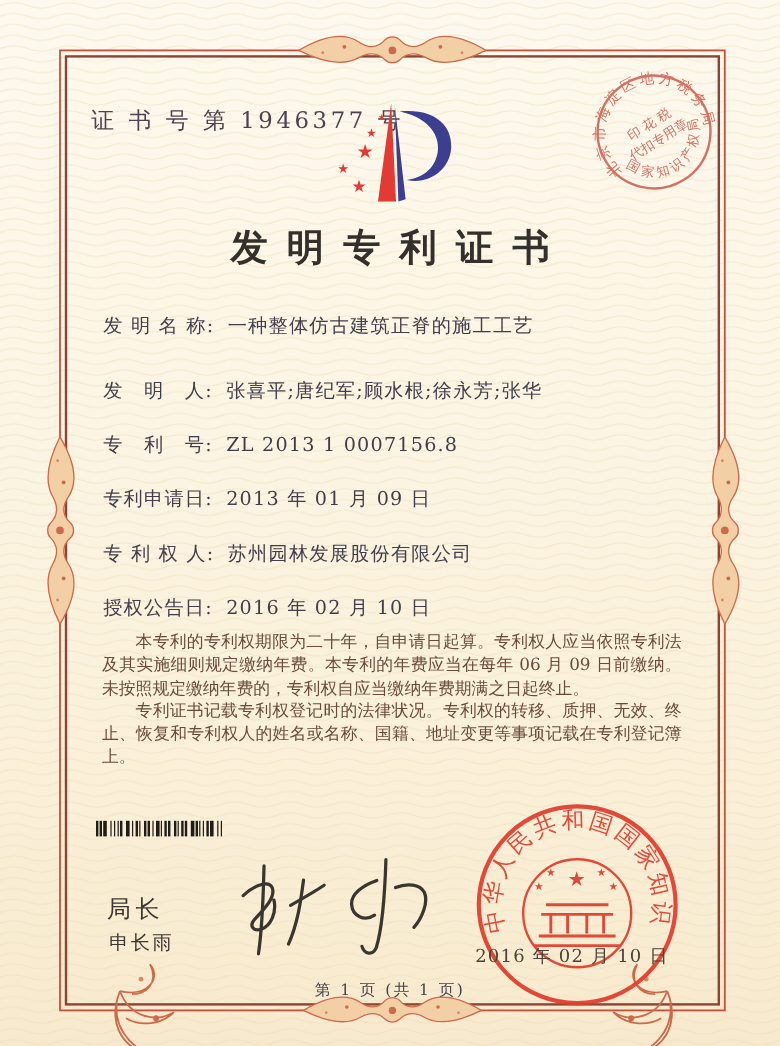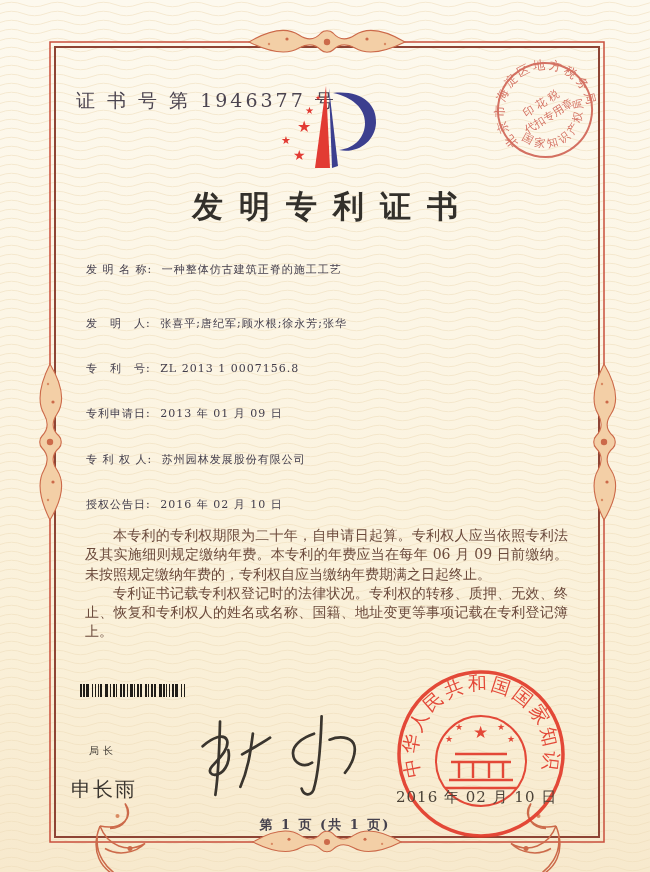--- a/index.html
+++ b/index.html
@@ -5,36 +5,36 @@
   html,body{margin:0;padding:0;background:#e8e4da;}
   .paper{
     position:relative;width:650px;height:872px;margin:0 auto;overflow:hidden;
     background:linear-gradient(180deg,#fdf9ee 0%,#fcf5e4 40%,#faf0d8 75%,#f7e9cd 100%);
     font-family:"DejaVu Serif","Liberation Serif",serif;
   }
   .layer{position:absolute;left:0;top:0;width:650px;height:872px;}
   
   .cert-no{position:absolute;left:76px;top:88px;font-size:19px;letter-spacing:3px;color:#4b4450;}
   .title{position:absolute;left:0;top:186px;width:650px;text-align:center;font-size:31px;font-weight:600;letter-spacing:16px;text-indent:16px;color:#33302b;}
-  .field{position:absolute;left:86px;width:480px;font-size:11px;color:#423d4b;white-space:nowrap;}
+  .field{position:absolute;left:86px;width:480px;font-size:16px;color:#423d4b;white-space:nowrap;}
   .field .lbl{letter-spacing:1px;margin-right:6px;}
   .field .val{letter-spacing:1px;}
   .f0{top:262px}.f1{top:316px}.f2{top:361px}.f3{top:406px}.f4{top:452px}.f5{top:497px}
   .body-text{position:absolute;left:85px;top:526px;width:483px;font-size:14px;line-height:19.3px;color:#6b4a3c;text-align:justify;}
   .body-text p{margin:0;text-indent:2em;}
   
   .barcode{position:absolute;left:80px;top:684px;height:13px;display:flex;align-items:stretch;}
   .bc-bar{background:#201d18;}
   .bc-space{background:transparent;}
   
-  .officer-role{position:absolute;left:89px;top:744px;font-size:10px;letter-spacing:4px;color:#3b3630;}
-  .officer-name{position:absolute;left:71px;top:776px;font-size:20px;letter-spacing:2px;color:#3b3630;}
+  .officer-role{position:absolute;left:89px;top:744px;font-size:20px;letter-spacing:4px;color:#3b3630;}
+  .officer-name{position:absolute;left:91px;top:776px;font-size:16px;letter-spacing:2px;color:#3b3630;}
   .signature{position:absolute;left:188px;top:706px;width:178px;height:100px;transform:rotate(-3deg);}
   
-  .footer{position:absolute;left:0;top:816px;width:650px;text-align:center;font-size:13px;letter-spacing:2px;color:#45414d;font-weight:bold;}
+  .footer{position:absolute;left:0;top:816px;width:650px;text-align:center;font-size:13px;letter-spacing:2px;color:#45414d;}
   
   .logo{position:absolute;left:253px;top:70px;width:150px;height:106px;}
   .stamp{position:absolute;left:488px;top:56px;width:114px;height:114px;opacity:.85;}
   .seal{position:absolute;left:385px;top:666px;width:192px;height:178px;opacity:.92;}
   .seal-date{position:absolute;left:396px;top:788px;font-size:15px;letter-spacing:1px;color:#4a4238;z-index:5;}
 </style>
 </head>
 <body>
 
 <div class="paper">

